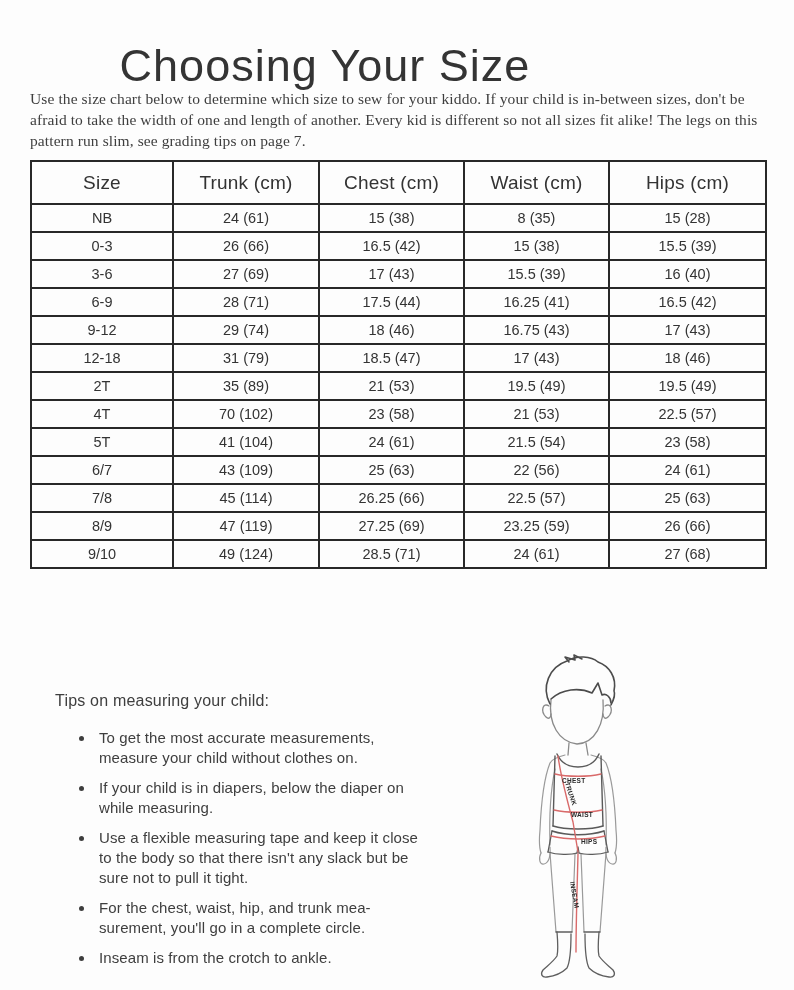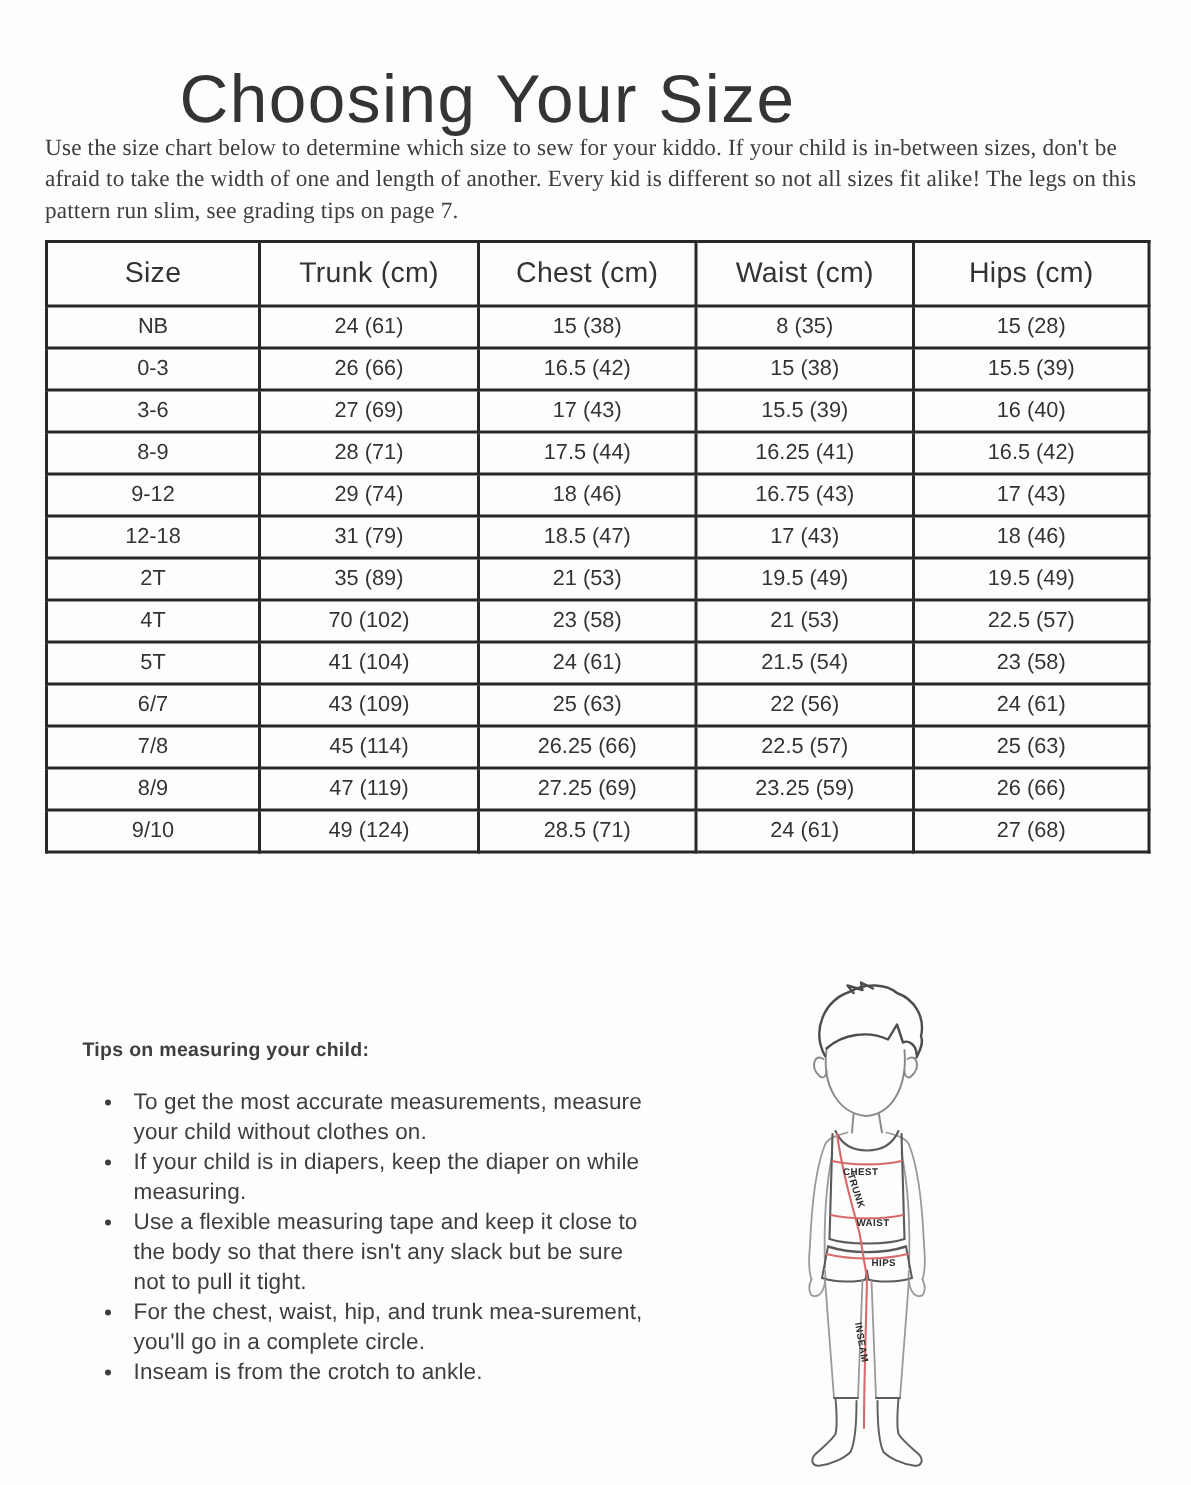--- a/index.html
+++ b/index.html
@@ -44,28 +44,28 @@
   table.size-table td{
     height:26px;
     font-size:14.5px;
   }
   .tips{
     position:absolute;top:692px;left:55px;width:380px;
     font-size:15px;color:#3e3e3e;
   }
   .tips-heading{
     margin:0 0 18px 0;
-    font-size:13px;font-weight:700;letter-spacing:0.2px;
+    font-size:16px;font-weight:400;letter-spacing:0.2px;
   }
   ul.tips-list{
     margin:0;padding:0 0 0 30px;
     list-style:disc outside;
   }
   ul.tips-list li{
-    margin:0;padding:0 0 0 4px;
+    margin:10px;padding:0 0 0 4px;
     line-height:20px;
     letter-spacing:0.1px;
   }
   .figure-wrap{
     position:absolute;top:654px;left:500px;
     width:190px;height:336px;
   }
   .figure-wrap svg{display:block;}
   .measure-label{
     font-family:"Liberation Sans", sans-serif;
@@ -114,21 +114,21 @@
           <td>15.5 (39)</td>
         </tr>
         <tr>
           <td>3-6</td>
           <td>27 (69)</td>
           <td>17 (43)</td>
           <td>15.5 (39)</td>
           <td>16 (40)</td>
         </tr>
         <tr>
-          <td>8-9</td>
+          <td>6-9</td>
           <td>28 (71)</td>
           <td>17.5 (44)</td>
           <td>16.25 (41)</td>
           <td>16.5 (42)</td>
         </tr>
         <tr>
           <td>9-12</td>
           <td>29 (74)</td>
           <td>18 (46)</td>
           <td>16.75 (43)</td>
@@ -190,21 +190,21 @@
           <td>24 (61)</td>
           <td>27 (68)</td>
         </tr>
       </tbody>
   </table>
 
   <div class="tips">
     <p class="tips-heading">Tips on measuring your child:</p>
     <ul class="tips-list">
         <li>To get the most accurate measurements, measure your child without clothes on.</li>
-        <li>If your child is in diapers, keep the diaper on while measuring.</li>
+        <li>If your child is in diapers, below the diaper on while measuring.</li>
         <li>Use a flexible measuring tape and keep it close to the body so that there isn't any slack but be sure not to pull it tight.</li>
         <li>For the chest, waist, hip, and trunk mea-surement, you'll go in a complete circle.</li>
         <li>Inseam is from the crotch to ankle.</li>
       </ul>
   </div>
 
   <div class="figure-wrap">
     <svg viewBox="0 0 180 336" width="190" height="336">
       <g fill="none" stroke-linecap="round" stroke-linejoin="round">
 

